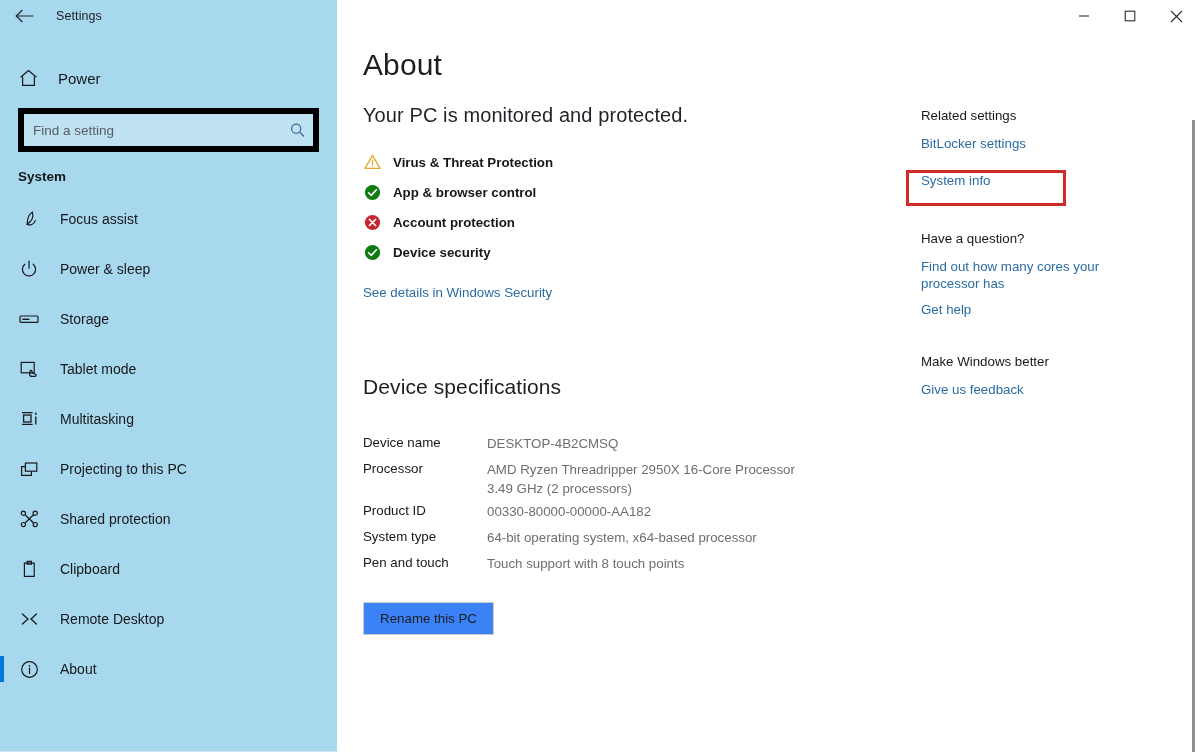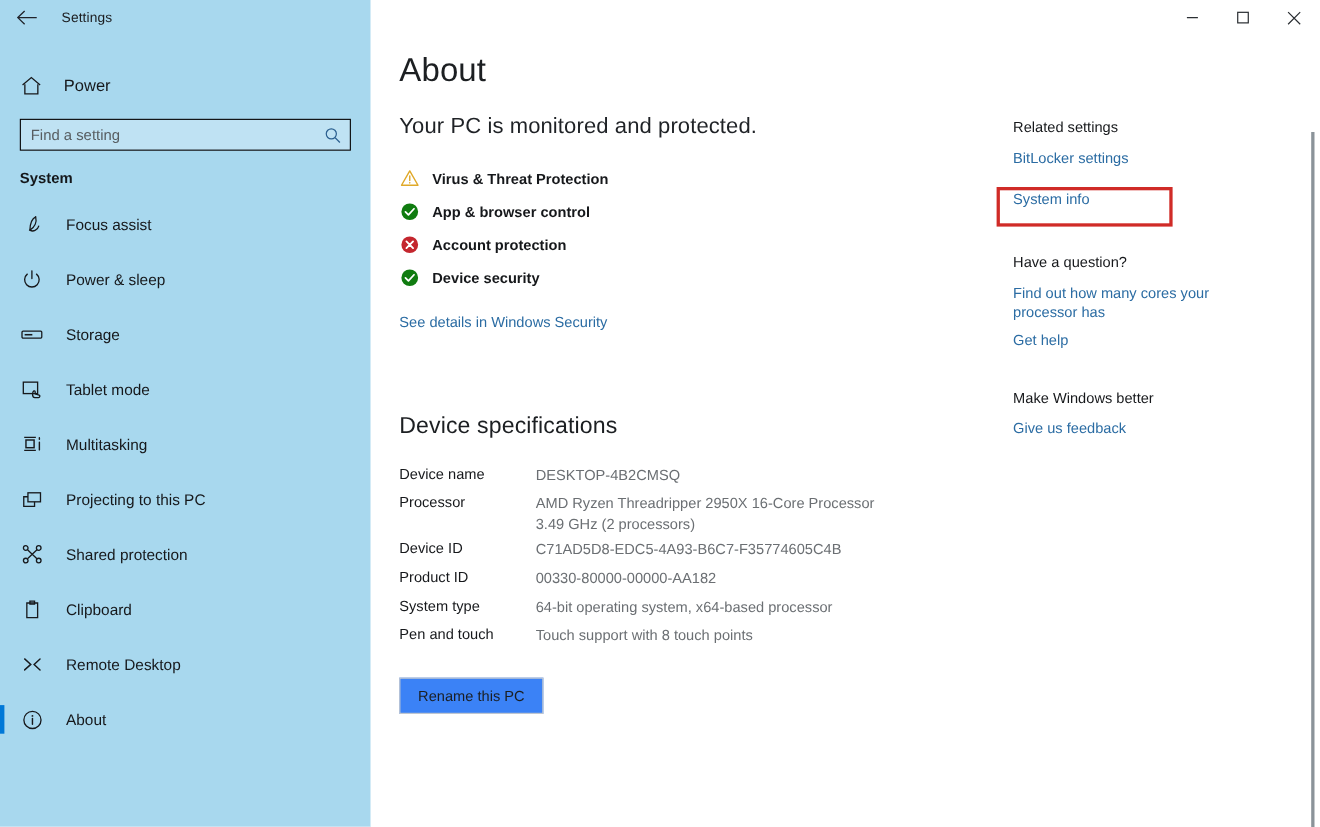--- a/index.html
+++ b/index.html
@@ -26,22 +26,22 @@
 
   .home-row {
     display:flex; align-items:center; gap: 20px;
     padding: 0 0 0 18px; height: 40px; margin-top: 26px;
   }
   .home-row .ic { width:20px; height:20px; display:flex; align-items:center; justify-content:center; color:#18191b;}
   .home-row .lbl { font-size: 15px; color:#16181b; }
 
   .search-wrap { padding: 10px 18px 0 18px; }
   .search-box {
-    position: relative; height: 29px; background:#bfe2f3;
-    border: 1px solid #000000;
+    position: relative; height: 44px; background:#bfe2f3;
+    border: 6px solid #000000;
     display:flex; align-items:center;
   }
   .search-box input {
     border:none; outline:none; background:transparent;
     font-family: "Liberation Sans", sans-serif;
     font-size: 13.5px; color:#2c3034; padding: 0 28px 0 9px; width: 100%; height: 100%;
   }
   .search-box input::placeholder { color:#575d61; opacity:1; }
   .search-icon { position:absolute; right: 8px; top: 50%; transform: translateY(-50%); color:#2b5f8f; display:flex; }
 
@@ -77,21 +77,21 @@
   .sec-list { margin-top: 20px; }
   .sec-row { display:flex; align-items:center; gap: 12px; height: 30px; }
   .sec-row .st { width:18px; height:18px; flex:0 0 18px; display:flex; align-items:center; justify-content:center; }
   .sec-row .nm { font-size: 13.3px; font-weight: bold; color:#16181b; }
 
   .link { color:#2b6ca3; font-size: 13.3px; text-decoration:none; cursor:pointer; }
   .see-details { display:inline-block; margin-top: 18px; }
 
   .specs-title { font-size: 21px; color:#1c1f22; margin-top: 74px; letter-spacing:.1px; }
 
-  .specs { margin-top: 22px; }
+  .specs { margin-top: 35px; }
   .spec-row { display:flex; align-items:flex-start; min-height: 26px; }
   .spec-key { width: 124px; flex:0 0 124px; font-size: 13.3px; color:#16181b; padding-top: 1px; }
   .spec-val { font-size: 13.3px; color:#6b6f73; line-height: 19px; }
 
   .rename-btn {
     margin-top: 22px; background:#3b82f6; border: 1px solid #cdcdcd;
     font-family: "Liberation Sans", sans-serif;
     font-size: 13.3px; color:#1b1e21; padding: 8px 16px; min-width: 131px; cursor: pointer;
   }
 
@@ -345,24 +345,20 @@
       <div class="specs">
         <div class="spec-row">
           <div class="spec-key">Device name</div>
           <div class="spec-val">DESKTOP-4B2CMSQ</div>
         </div>
         <div class="spec-row" style="min-height:42px;">
           <div class="spec-key">Processor</div>
           <div class="spec-val" style="max-width:315px;">AMD Ryzen Threadripper 2950X 16-Core Processor 3.49 GHz  (2 processors)</div>
         </div>
         <div class="spec-row">
-          <div class="spec-key">Device ID</div>
-          <div class="spec-val">C71AD5D8-EDC5-4A93-B6C7-F35774605C4B</div>
-        </div>
-        <div class="spec-row">
           <div class="spec-key">Product ID</div>
           <div class="spec-val">00330-80000-00000-AA182</div>
         </div>
         <div class="spec-row">
           <div class="spec-key">System type</div>
           <div class="spec-val">64-bit operating system, x64-based processor</div>
         </div>
         <div class="spec-row">
           <div class="spec-key">Pen and touch</div>
           <div class="spec-val">Touch support with 8 touch points</div>

